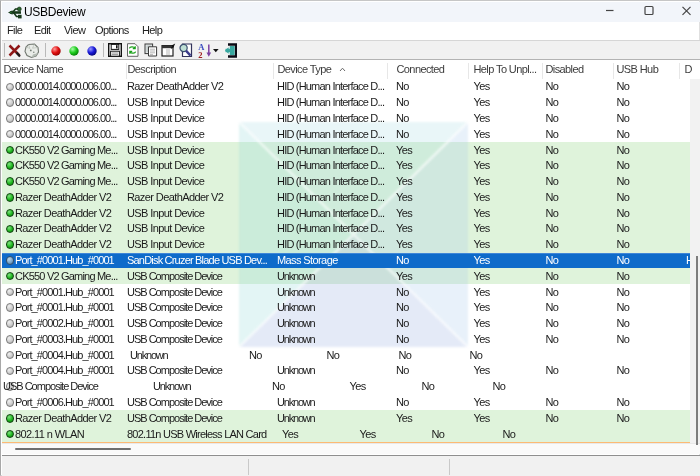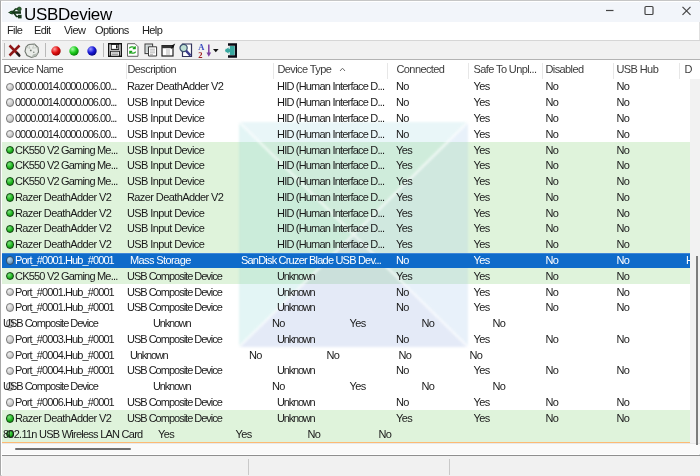--- a/index.html
+++ b/index.html
@@ -1,19 +1,19 @@
 <!DOCTYPE html>
 <html><head>
 <meta charset="utf-8">
 <style>
   html,body{margin:0;padding:0;}
   body{width:700px;height:476px;overflow:hidden;font-family:"Liberation Sans",sans-serif;font-size:11px;letter-spacing:-0.6px;color:#1a1a1a;background:#fff;position:relative;}
   .win{position:absolute;left:0;top:0;width:700px;height:476px;border-left:1px solid #a8a8a8;border-top:1px solid #c6c6c6;border-right:1px solid #e0e0e0;border-bottom:1px solid #d6d6d6;box-sizing:border-box;background:#fff;}
   .titlebar{position:absolute;left:1px;top:1px;width:698px;height:20px;background:#f2f5fa;}
-  .title-text{position:absolute;left:22px;top:3px;font-size:17px;letter-spacing:-0.3px;color:#000;}
+  .title-text{position:absolute;left:22px;top:3px;font-size:12px;letter-spacing:-0.3px;color:#000;}
   .wbtn{position:absolute;top:0;color:#333;}
   .menubar{position:absolute;left:1px;top:21px;width:585px;height:17px;background:#fff;}
   .menubar span{position:absolute;top:2px;color:#222;}
   .toolbar{position:absolute;left:1px;top:39px;width:698px;height:19px;background:#f1f1f1;border-top:1px solid #d6d6d6;box-sizing:border-box;}
   .tsep{position:absolute;top:2px;width:1px;height:14px;background:#b9b9b9;}
   .header{position:absolute;left:1px;top:58px;width:698px;height:20px;background:#fff;border-top:1px solid #b3b3b3;box-sizing:border-box;color:#3c3c3c;}
   .header .hsep{position:absolute;top:3px;width:1px;height:16px;background:#e7e7e7;}
   .header span{position:absolute;top:3px;}
   .list{position:absolute;left:1px;top:78px;width:698px;height:364px;background:#fdba74;}
   .row{position:absolute;left:0;width:688px;height:15.78px;display:flex;align-items:center;white-space:nowrap;z-index:2;overflow:hidden;}
@@ -162,21 +162,21 @@
     </svg>
   </div>
   <div class="header">
     <span style="left:1.5px">Device Name</span>
     <span style="left:125.5px">Description</span>
     <span style="left:275.5px">Device Type</span>
     <svg width="7" height="5" style="position:absolute;left:337px;top:7px" viewBox="0 0 7 5">
         <path d="M1 4 L3.5 1.2 L6 4" stroke="#6a6a6a" stroke-width="1" fill="none"></path>
       </svg>
     <span style="left:394.5px">Connected</span>
-    <span style="left:471.5px">Safe To Unpl...</span>
+    <span style="left:471.5px">Help To Unpl...</span>
     <span style="left:543.5px">Disabled</span>
     <span style="left:614.5px">USB Hub</span>
     <span style="left:682.5px">D</span>
     <div class="hsep" style="left:124px"></div>
     <div class="hsep" style="left:271px"></div>
     <div class="hsep" style="left:385px"></div>
     <div class="hsep" style="left:466px"></div>
     <div class="hsep" style="left:540px"></div>
     <div class="hsep" style="left:611px"></div>
     <div class="hsep" style="left:677px"></div>
@@ -310,22 +310,22 @@
         <span class="c c2" style="letter-spacing:-0.8px">HID (Human Interface D...</span>
         <span class="c c3">Yes</span>
         <span class="c c4">Yes</span>
         <span class="c c5">No</span>
         <span class="c c6">No</span>
         <span class="c c7"></span>
       </div>
       <div class="row sel" style="top:173.61px">
         <span class="dot blue"></span>
         <span class="c c0" style="letter-spacing:-0.9px">Port_#0001.Hub_#0001</span>
+        <span class="c c1" style="letter-spacing:-0.8px">SanDisk Cruzer Blade USB Dev...</span>
         <span class="c c2">Mass Storage</span>
-        <span class="c c1" style="letter-spacing:-0.8px">SanDisk Cruzer Blade USB Dev...</span>
         <span class="c c3">No</span>
         <span class="c c4">Yes</span>
         <span class="c c5">No</span>
         <span class="c c6">No</span>
         <span class="c c7">H</span>
       </div>
       <div class="stripe" style="top:189.40px;background:#dff3db"></div>
       <div class="row" style="top:189.40px">
         <span class="dot green"></span>
         <span class="c c0" style="letter-spacing:-0.8px">CK550 V2 Gaming Me...</span>
@@ -357,20 +357,21 @@
         <span class="c c2" style="letter-spacing:-1.2px">Unknown</span>
         <span class="c c3">No</span>
         <span class="c c4">Yes</span>
         <span class="c c5">No</span>
         <span class="c c6">No</span>
         <span class="c c7"></span>
       </div>
       <div class="stripe" style="top:236.75px;background:#ffffff"></div>
       <div class="row" style="top:236.75px">
         <span class="dot gray"></span>
+        <span class="c c0" style="letter-spacing:-0.9px">Port_#0002.Hub_#0001</span>
         <span class="c c1" style="letter-spacing:-1.0px">USB Composite Device</span>
         <span class="c c2" style="letter-spacing:-1.2px">Unknown</span>
         <span class="c c3">No</span>
         <span class="c c4">Yes</span>
         <span class="c c5">No</span>
         <span class="c c6">No</span>
         <span class="c c7"></span>
       </div>
       <div class="stripe" style="top:252.53px;background:#ffffff"></div>
       <div class="row" style="top:252.53px">
@@ -438,20 +439,21 @@
         <span class="c c2" style="letter-spacing:-1.2px">Unknown</span>
         <span class="c c3">Yes</span>
         <span class="c c4">Yes</span>
         <span class="c c5">No</span>
         <span class="c c6">No</span>
         <span class="c c7"></span>
       </div>
       <div class="stripe" style="top:347.23px;background:#dff3db"></div>
       <div class="row" style="top:347.23px">
         <span class="dot green"></span>
+        <span class="c c0">802.11 n WLAN</span>
         <span class="c c1" style="letter-spacing:-0.75px">802.11n USB Wireless LAN Card</span>
         <span class="c c3">Yes</span>
         <span class="c c4">Yes</span>
         <span class="c c5">No</span>
         <span class="c c6">No</span>
         <span class="c c7"></span>
       </div>
     </div>
   <svg class="wm" width="700" height="476" viewBox="0 0 700 476">
     <polygon points="238,121 467,121 352.5,233" fill="rgba(150,212,222,0.21)"></polygon>

